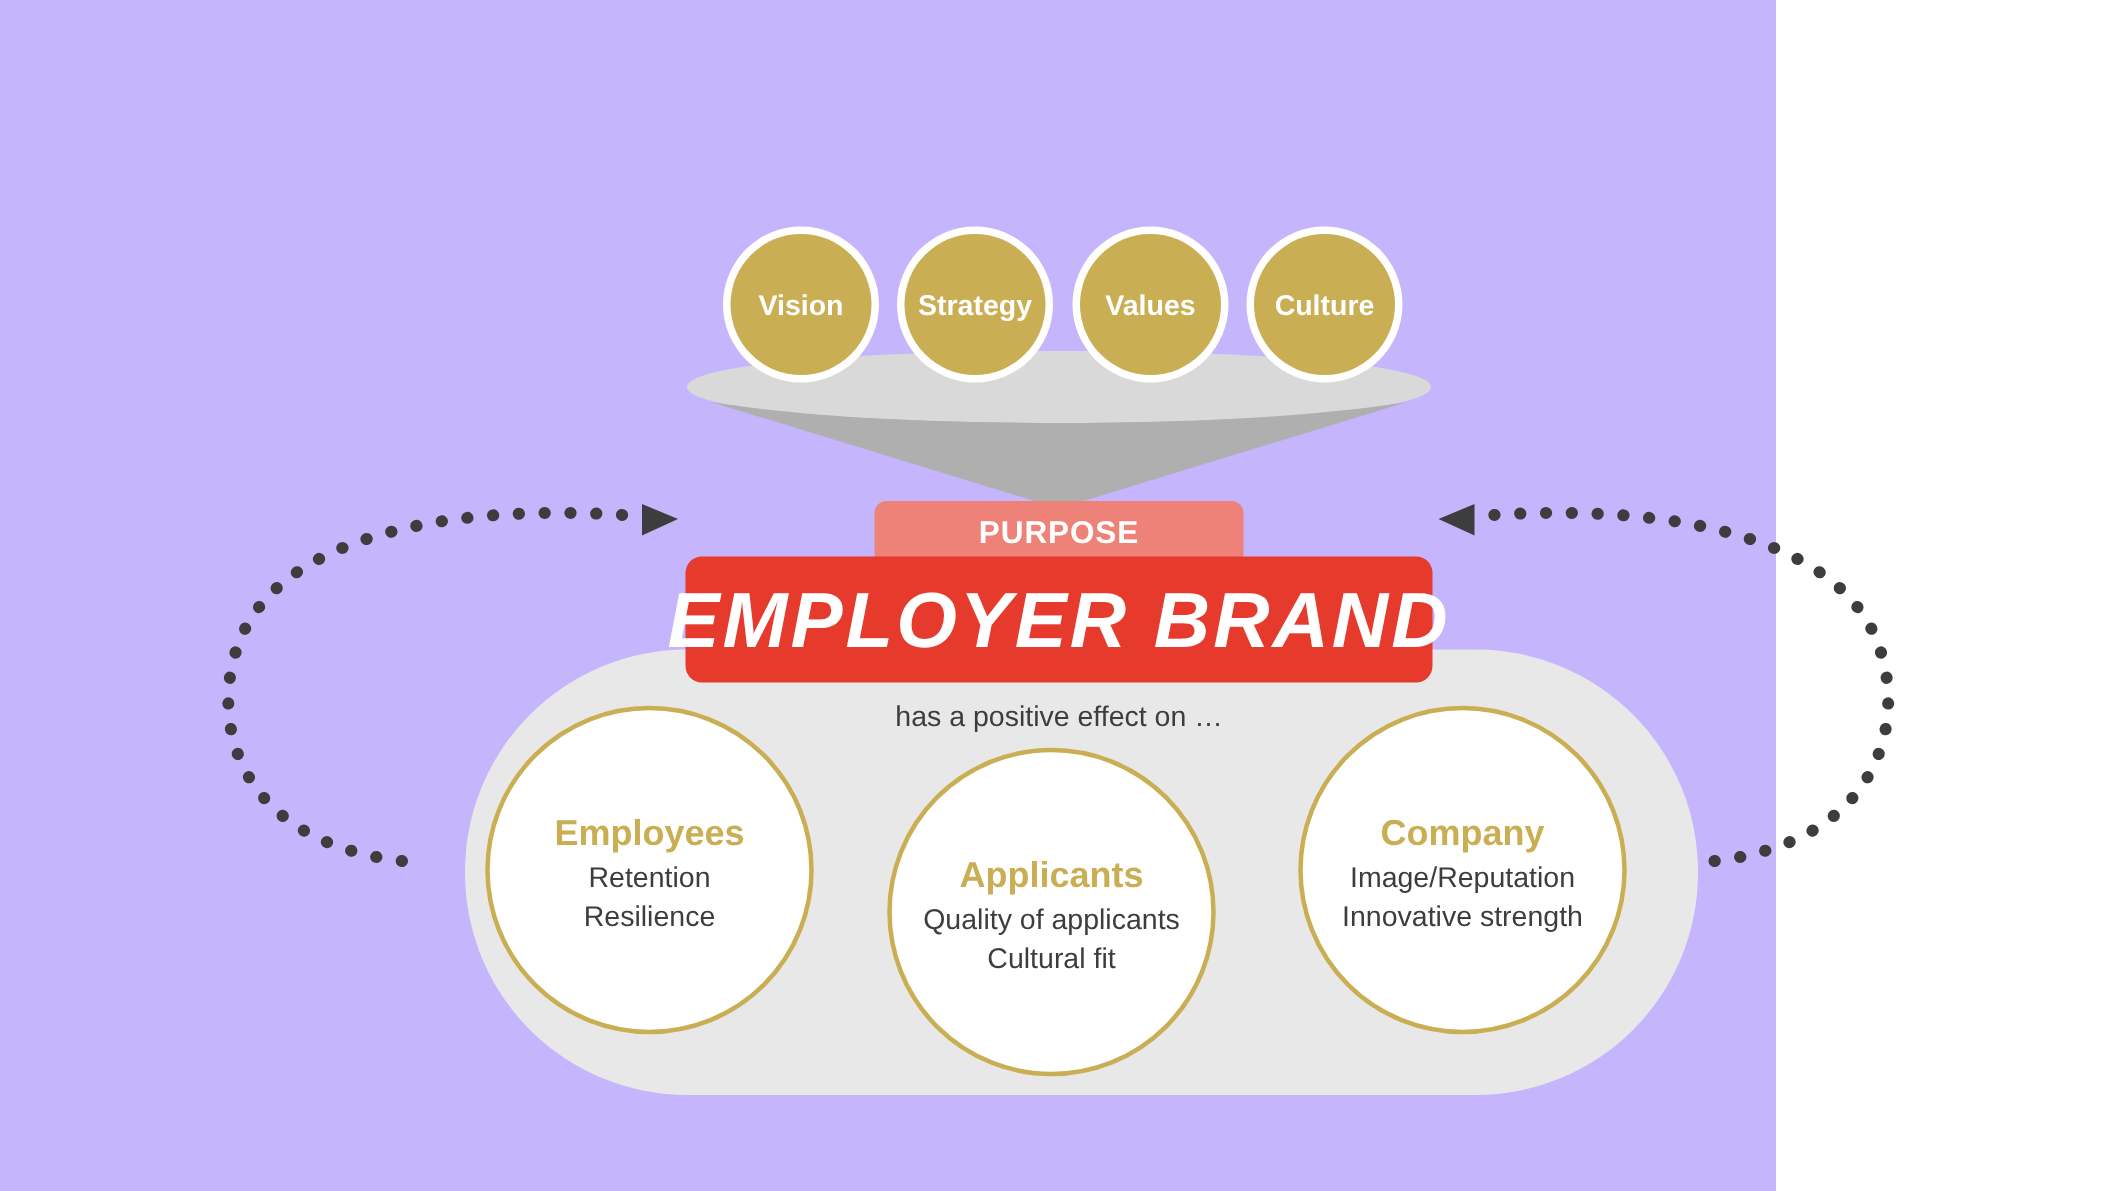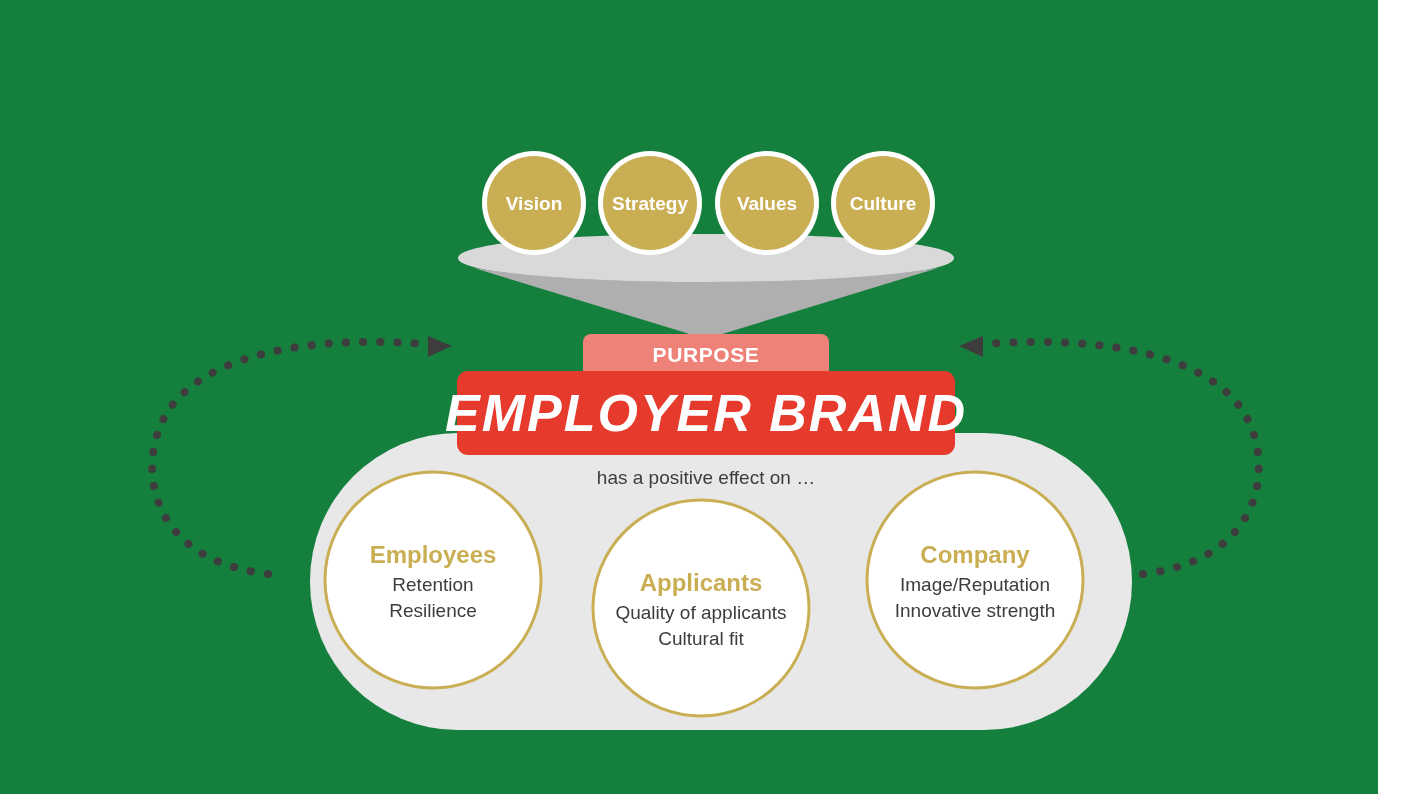--- a/index.html
+++ b/index.html
@@ -9,23 +9,23 @@
     background: #ffffff;
   }
   body {
     width: 1411px;
     height: 794px;
     overflow: hidden;
     font-family: "Liberation Sans", sans-serif;
   }
   #stage {
     position: relative;
-    width: 1378px;
+    width: 1184px;
     height: 794px;
-    background: #15803d;
+    background: #c4b5fd;
   }
   #diagram {
     position: absolute;
     top: 0;
     left: 0;
     width: 1411px;
     height: 794px;
     display: block;
   }
   .pill-label {

